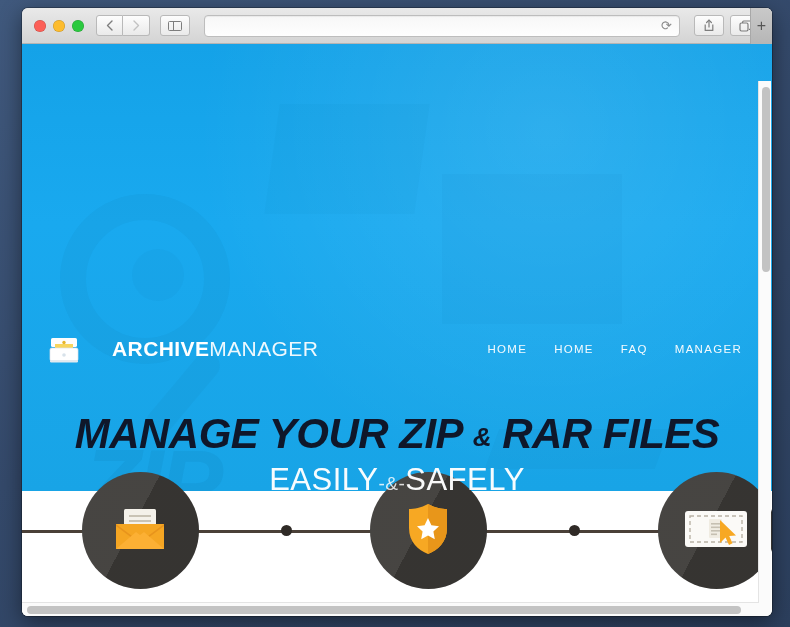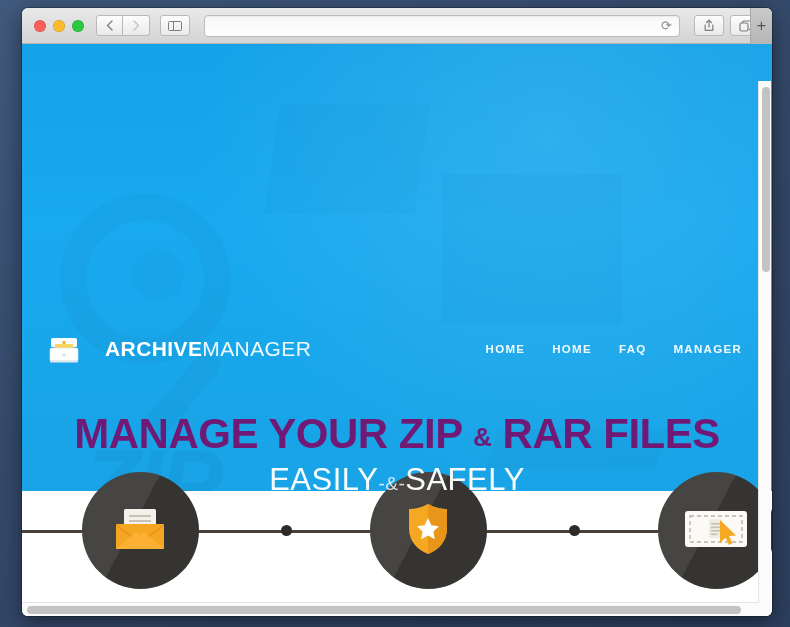--- a/index.html
+++ b/index.html
@@ -126,36 +126,36 @@
     font-size:96px; font-weight:bold; font-style:italic;
     color:rgba(8,95,148,.10); letter-spacing:-4px; white-space:nowrap;
   }
 
   
   .site-header{
     position:relative; z-index:5;
     height:70px; display:flex; align-items:center;
     padding:0 30px 0 22px;
   }
-  .logo { display:flex; align-items:center; gap:21px; }
+  .logo { display:flex; align-items:center; gap:28px; }
   .logo-mark{ width:40px; height:40px; position:relative; }
   .logo-text{ font-size:21px; letter-spacing:.4px; color:#fff; }
   .logo-text .b{ font-weight:bold; }
   .logo-text .t{ font-weight:300; opacity:.93; }
   .nav{ margin-left:auto; display:flex; gap:27px; }
   .nav a{
     color:#ffffff; text-decoration:none;
-    font-size:11.5px; letter-spacing:1.3px; font-weight:700;
+    font-size:11.5px; letter-spacing:1.3px; font-weight:400;
     opacity:.95;
   }
   
   .hero-copy{ position:relative; z-index:5; text-align:center; padding-top:28px;}
   .h1{
-    color:#701a75; font-weight:bold;
-    font-size:42px; letter-spacing:-.5px; line-height:1.05;
+    color:#0f172a; font-weight:bold;
+    font-size:42px; letter-spacing:-.5px; line-height:1.05;font-style:italic;
   }
   .h1 .amp{ font-size:26px; font-weight:600; vertical-align:2px; }
   .h2{
     color:#ffffff; font-weight:300;
     font-size:31px; letter-spacing:.5px; margin-top:6px;
     opacity:.97;
   }
   .h2 .sep{ font-size:19px; opacity:.85; }
 
   

